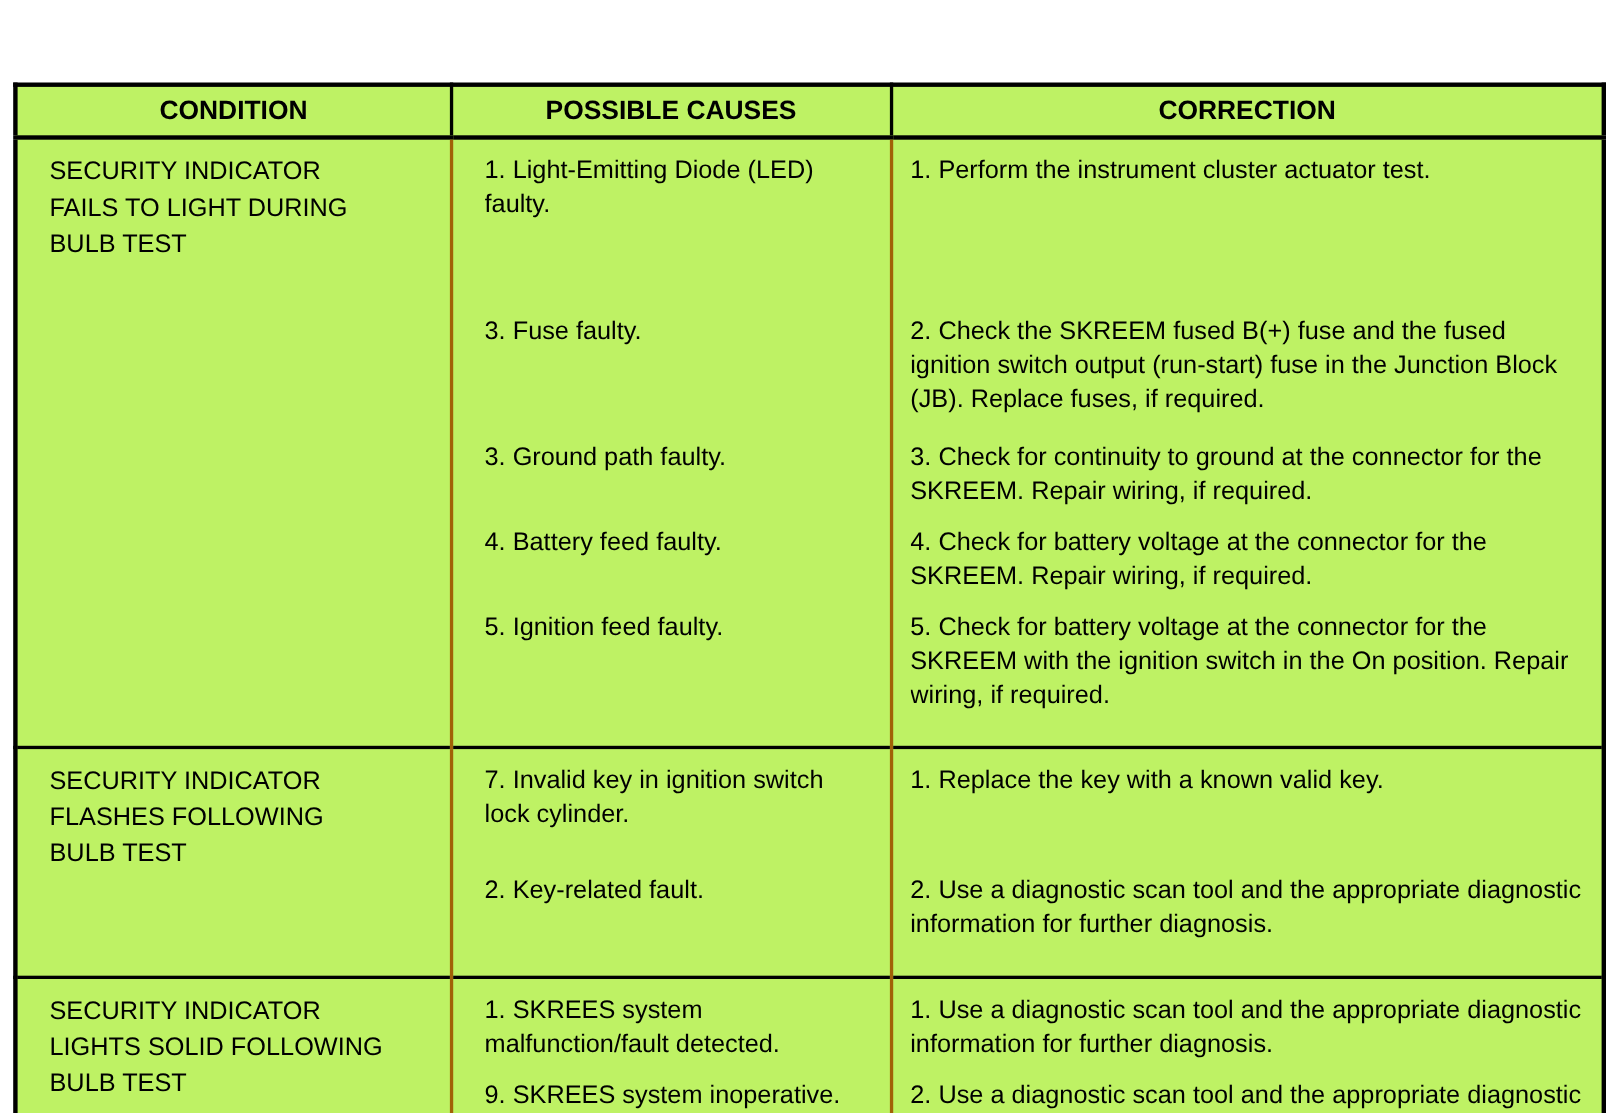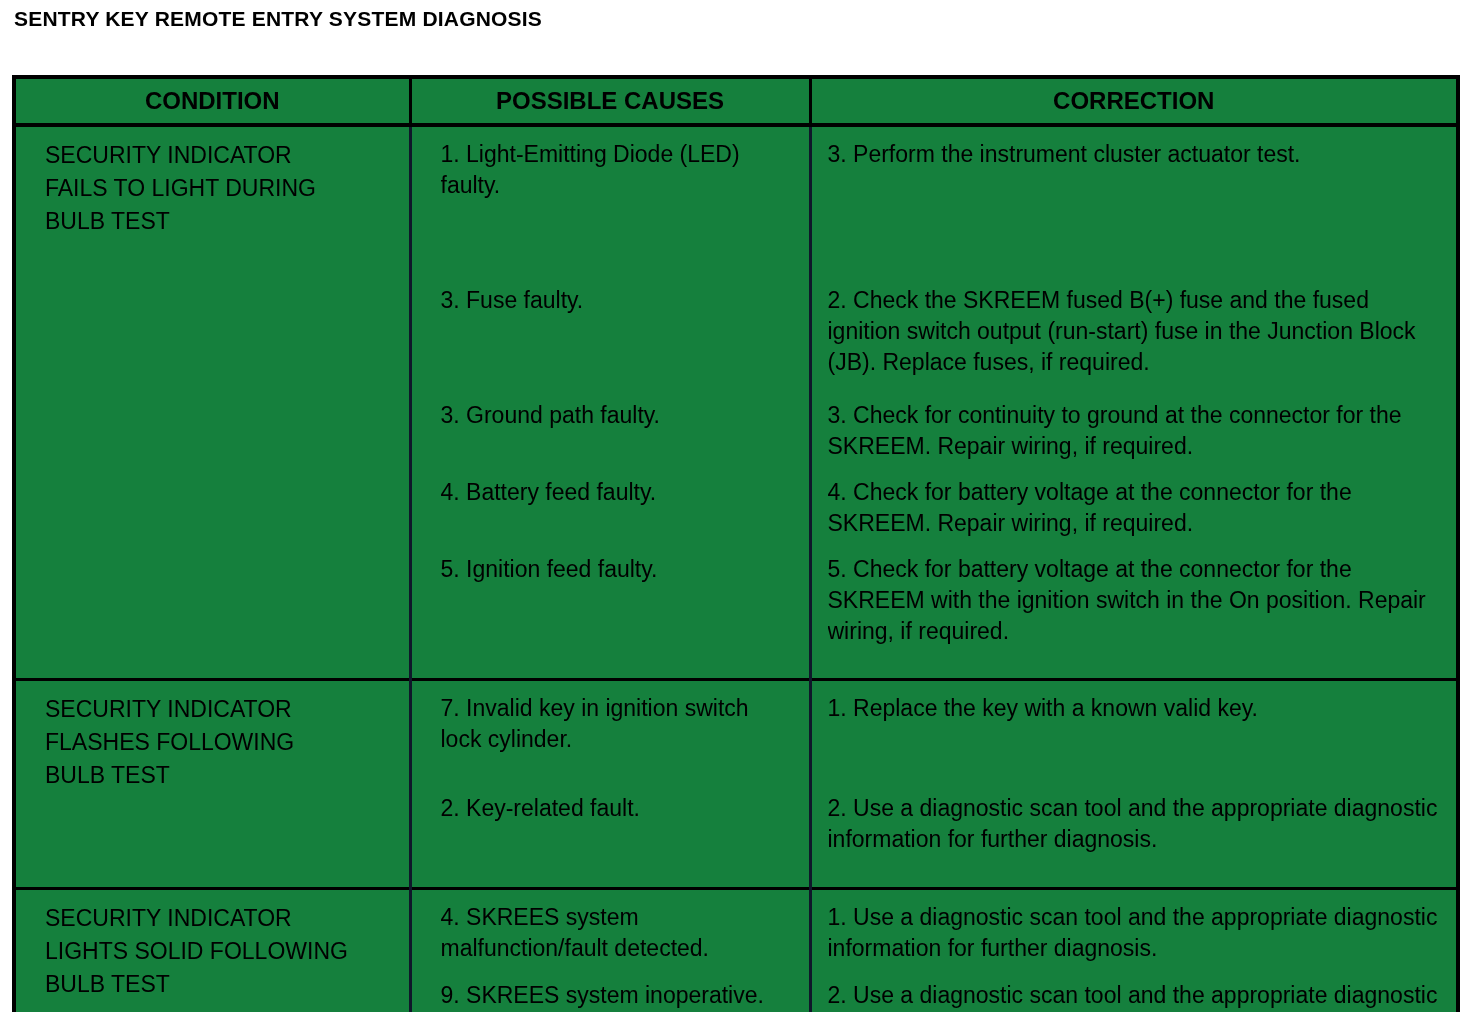--- a/index.html
+++ b/index.html
@@ -39,41 +39,41 @@
     height: 925px;
     border-collapse: collapse;
     table-layout: fixed;
     border: 4px solid #000;
   }
 
   .diag-table td, .diag-table th {
     vertical-align: top;
     padding: 0;
     border: 0;
-    background: #15803d;
+    background: #bef264;
   }
 
   
   col.c-cond { width: 396px; }
   col.c-cause { width: 400px; }
   col.c-corr { width: 648px; }
 
   .hdr-row th {
     height: 44px;
     text-align: center;
     vertical-align: middle;
     font-size: 24px;
     font-weight: bold;
     border-bottom: 4px solid #000;
   }
   .hdr-row th + th { border-left: 3px solid #000; margin-left: 18px; }
 
   .body-row > td { border-top: 3px solid #000; }
   .body-row:first-of-type > td { border-top: 0; }
-  .body-row > td + td { border-left: 3px solid #0f172a; }
+  .body-row > td + td { border-left: 3px solid #a16207; }
 
   .cell-inner {
     padding: 12px 15px 14px 29px;
     font-size: 23px;
     line-height: 31px;
   }
   .cell-inner.corr { padding-left: 16px; padding-right: 12px; }
 
   .cond-text {
     font-size: 23px;
@@ -97,21 +97,20 @@
   .blk-r2-2 { height: 80px; }
 
   .blk-r3-1 { height: 78px; }
   .blk-r3-2 { height: 78px; }
 </style>
 </head>
 <body>
 
 <div class="page">
 
-  <div class="doc-title">SENTRY KEY REMOTE ENTRY SYSTEM DIAGNOSIS</div>
 
   <table class="diag-table">
     <colgroup>
       <col class="c-cond">
       <col class="c-cause">
       <col class="c-corr">
     </colgroup>
 
     <thead>
       <tr class="hdr-row">
@@ -146,21 +145,21 @@
                 <div class="item">4. Battery feed faulty.</div>
               </div>
             <div class="blk blk-5">
                 <div class="item">5. Ignition feed faulty.</div>
               </div>
           </div>
         </td>
         <td>
           <div class="cell-inner corr">
             <div class="blk blk-1">
-                <div class="item">3. Perform the instrument cluster actuator test.</div>
+                <div class="item">1. Perform the instrument cluster actuator test.</div>
               </div>
             <div class="blk blk-2">
                 <div class="item">2. Check the SKREEM fused B(+) fuse and the fused ignition switch output (run-start) fuse in the Junction Block (JB). Replace fuses, if required.</div>
               </div>
             <div class="blk blk-3">
                 <div class="item">3. Check for continuity to ground at the connector for the SKREEM. Repair wiring, if required.</div>
               </div>
             <div class="blk blk-4">
                 <div class="item">4. Check for battery voltage at the connector for the SKREEM. Repair wiring, if required.</div>
               </div>
@@ -205,21 +204,21 @@
         <td>
           <div class="cell-inner">
             <div class="cond-text">SECURITY INDICATOR
 LIGHTS SOLID FOLLOWING
 BULB TEST</div>
           </div>
         </td>
         <td>
           <div class="cell-inner">
             <div class="blk blk-r3-1">
-                <div class="item">4. SKREES system malfunction/fault detected.</div>
+                <div class="item">1. SKREES system malfunction/fault detected.</div>
               </div>
             <div class="blk blk-r3-2">
                 <div class="item">9. SKREES system inoperative.</div>
               </div>
           </div>
         </td>
         <td>
           <div class="cell-inner corr">
             <div class="blk blk-r3-1">
                 <div class="item">1. Use a diagnostic scan tool and the appropriate diagnostic information for further diagnosis.</div>

